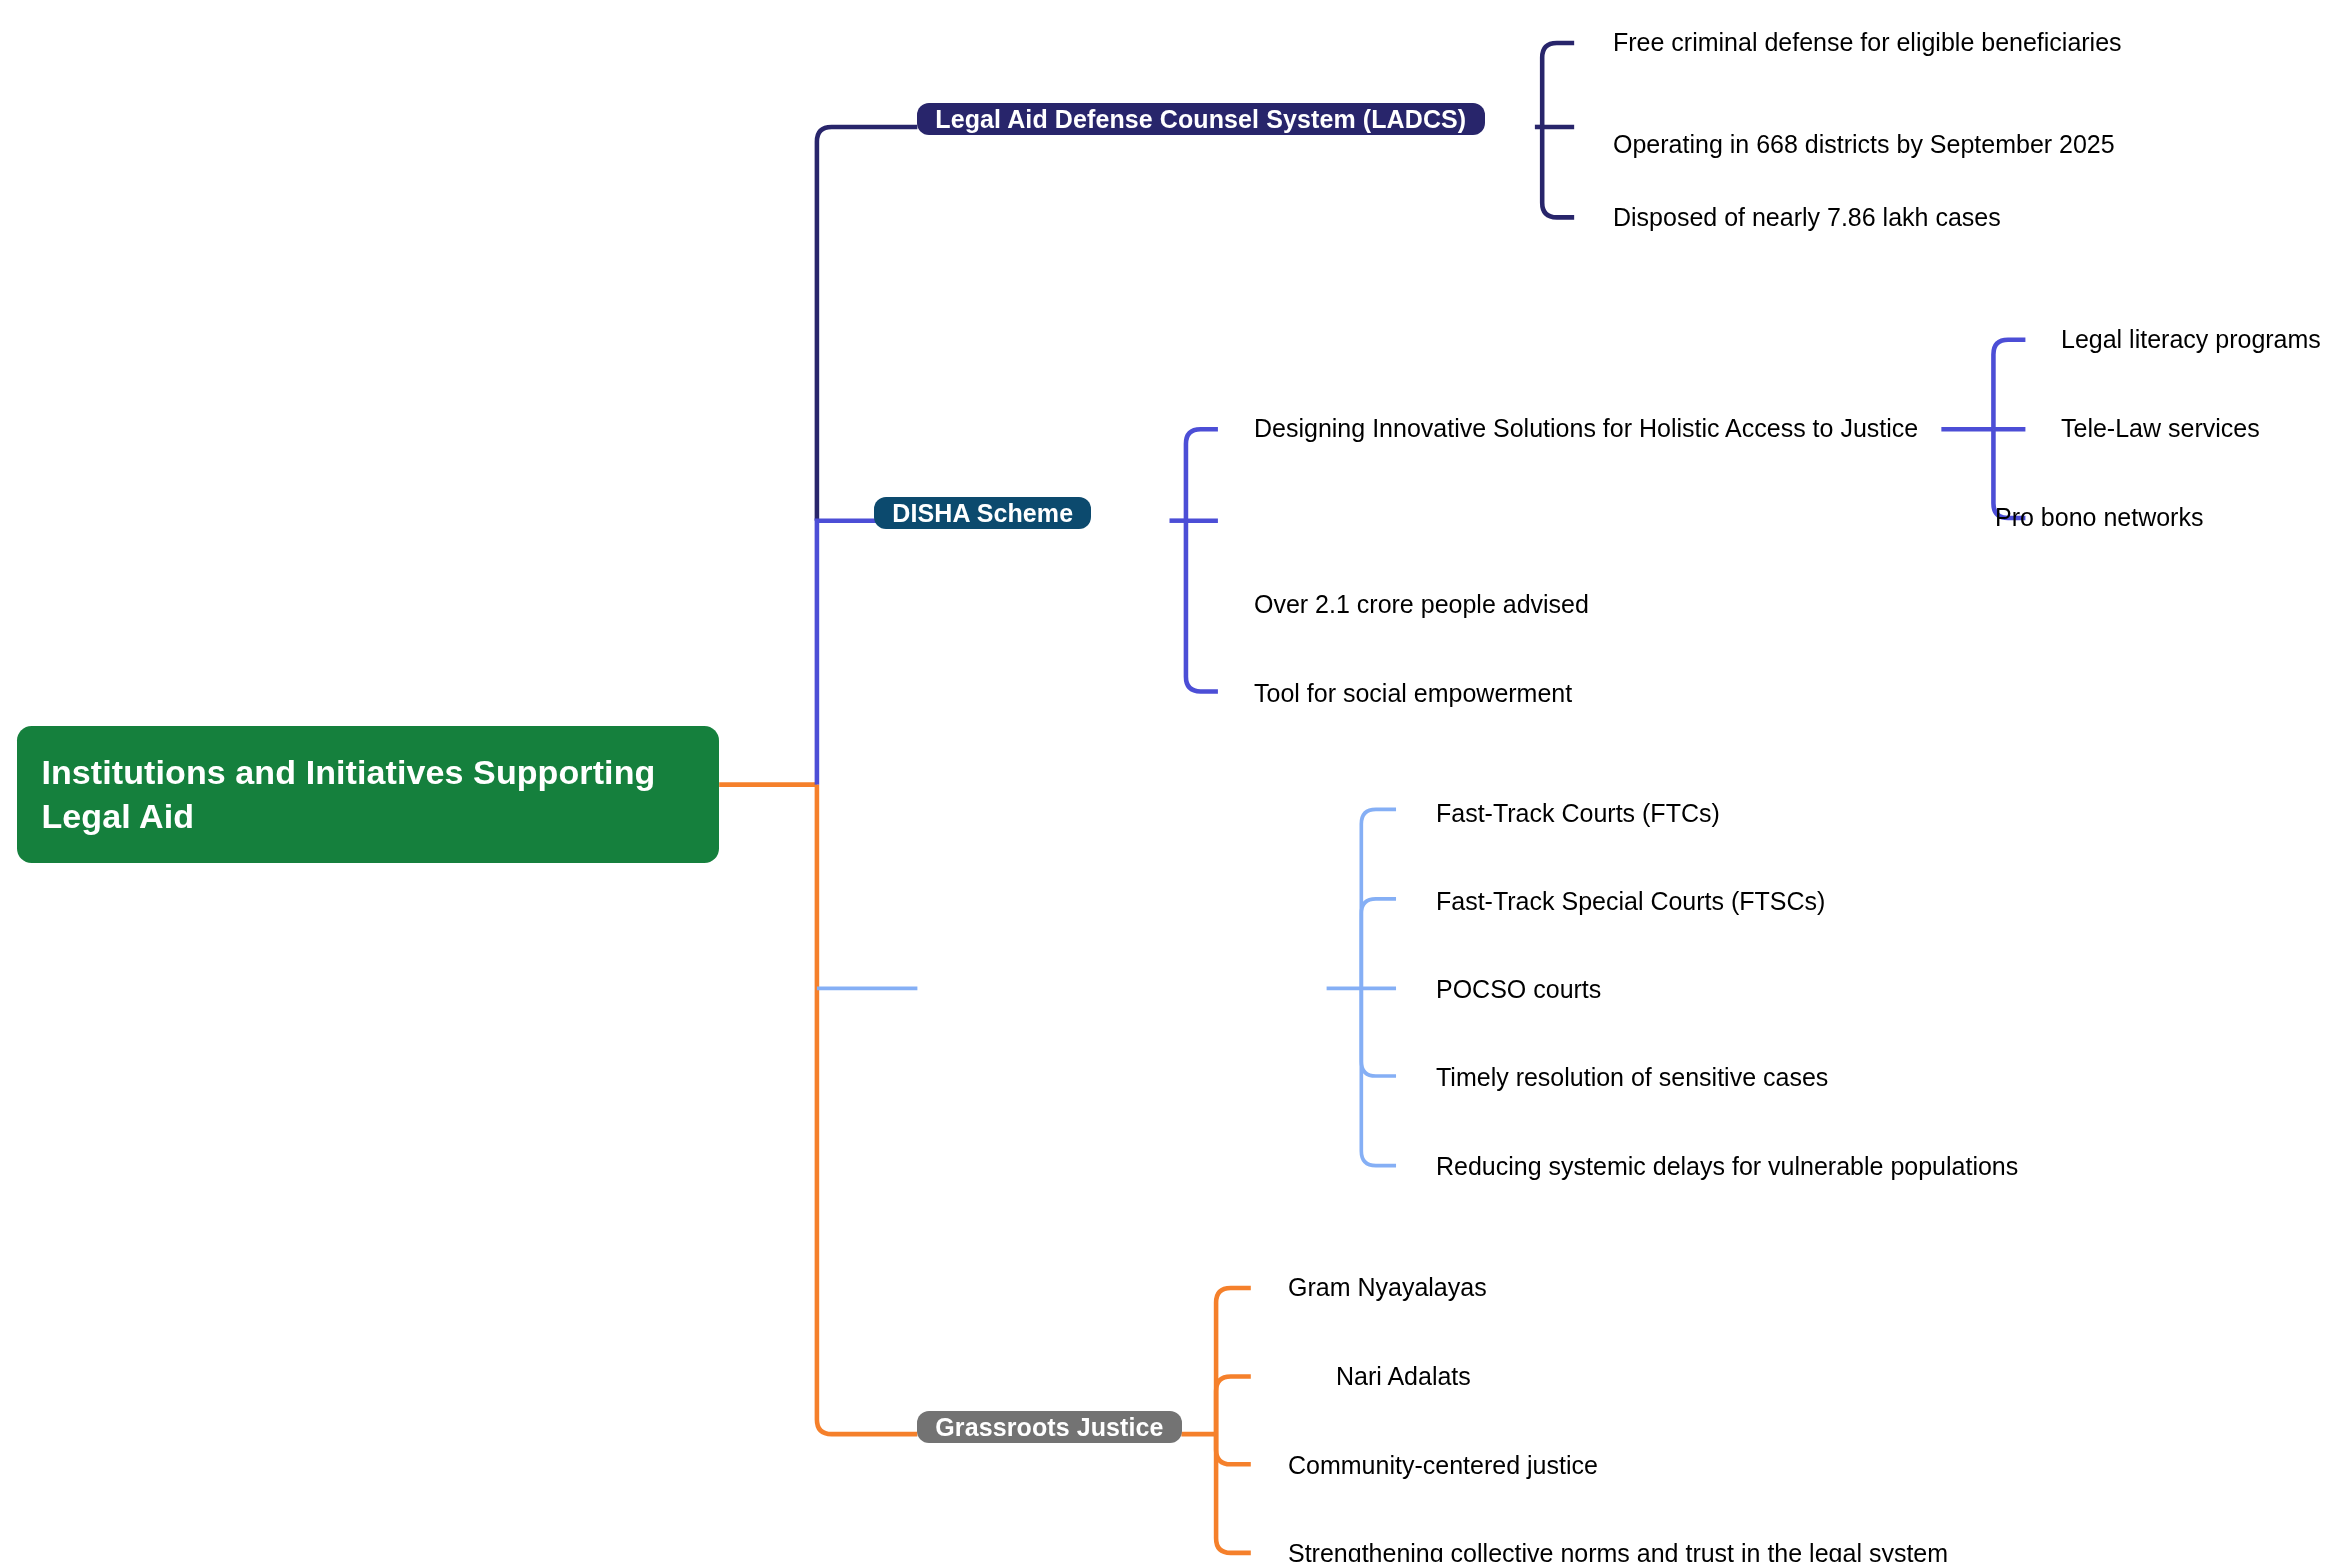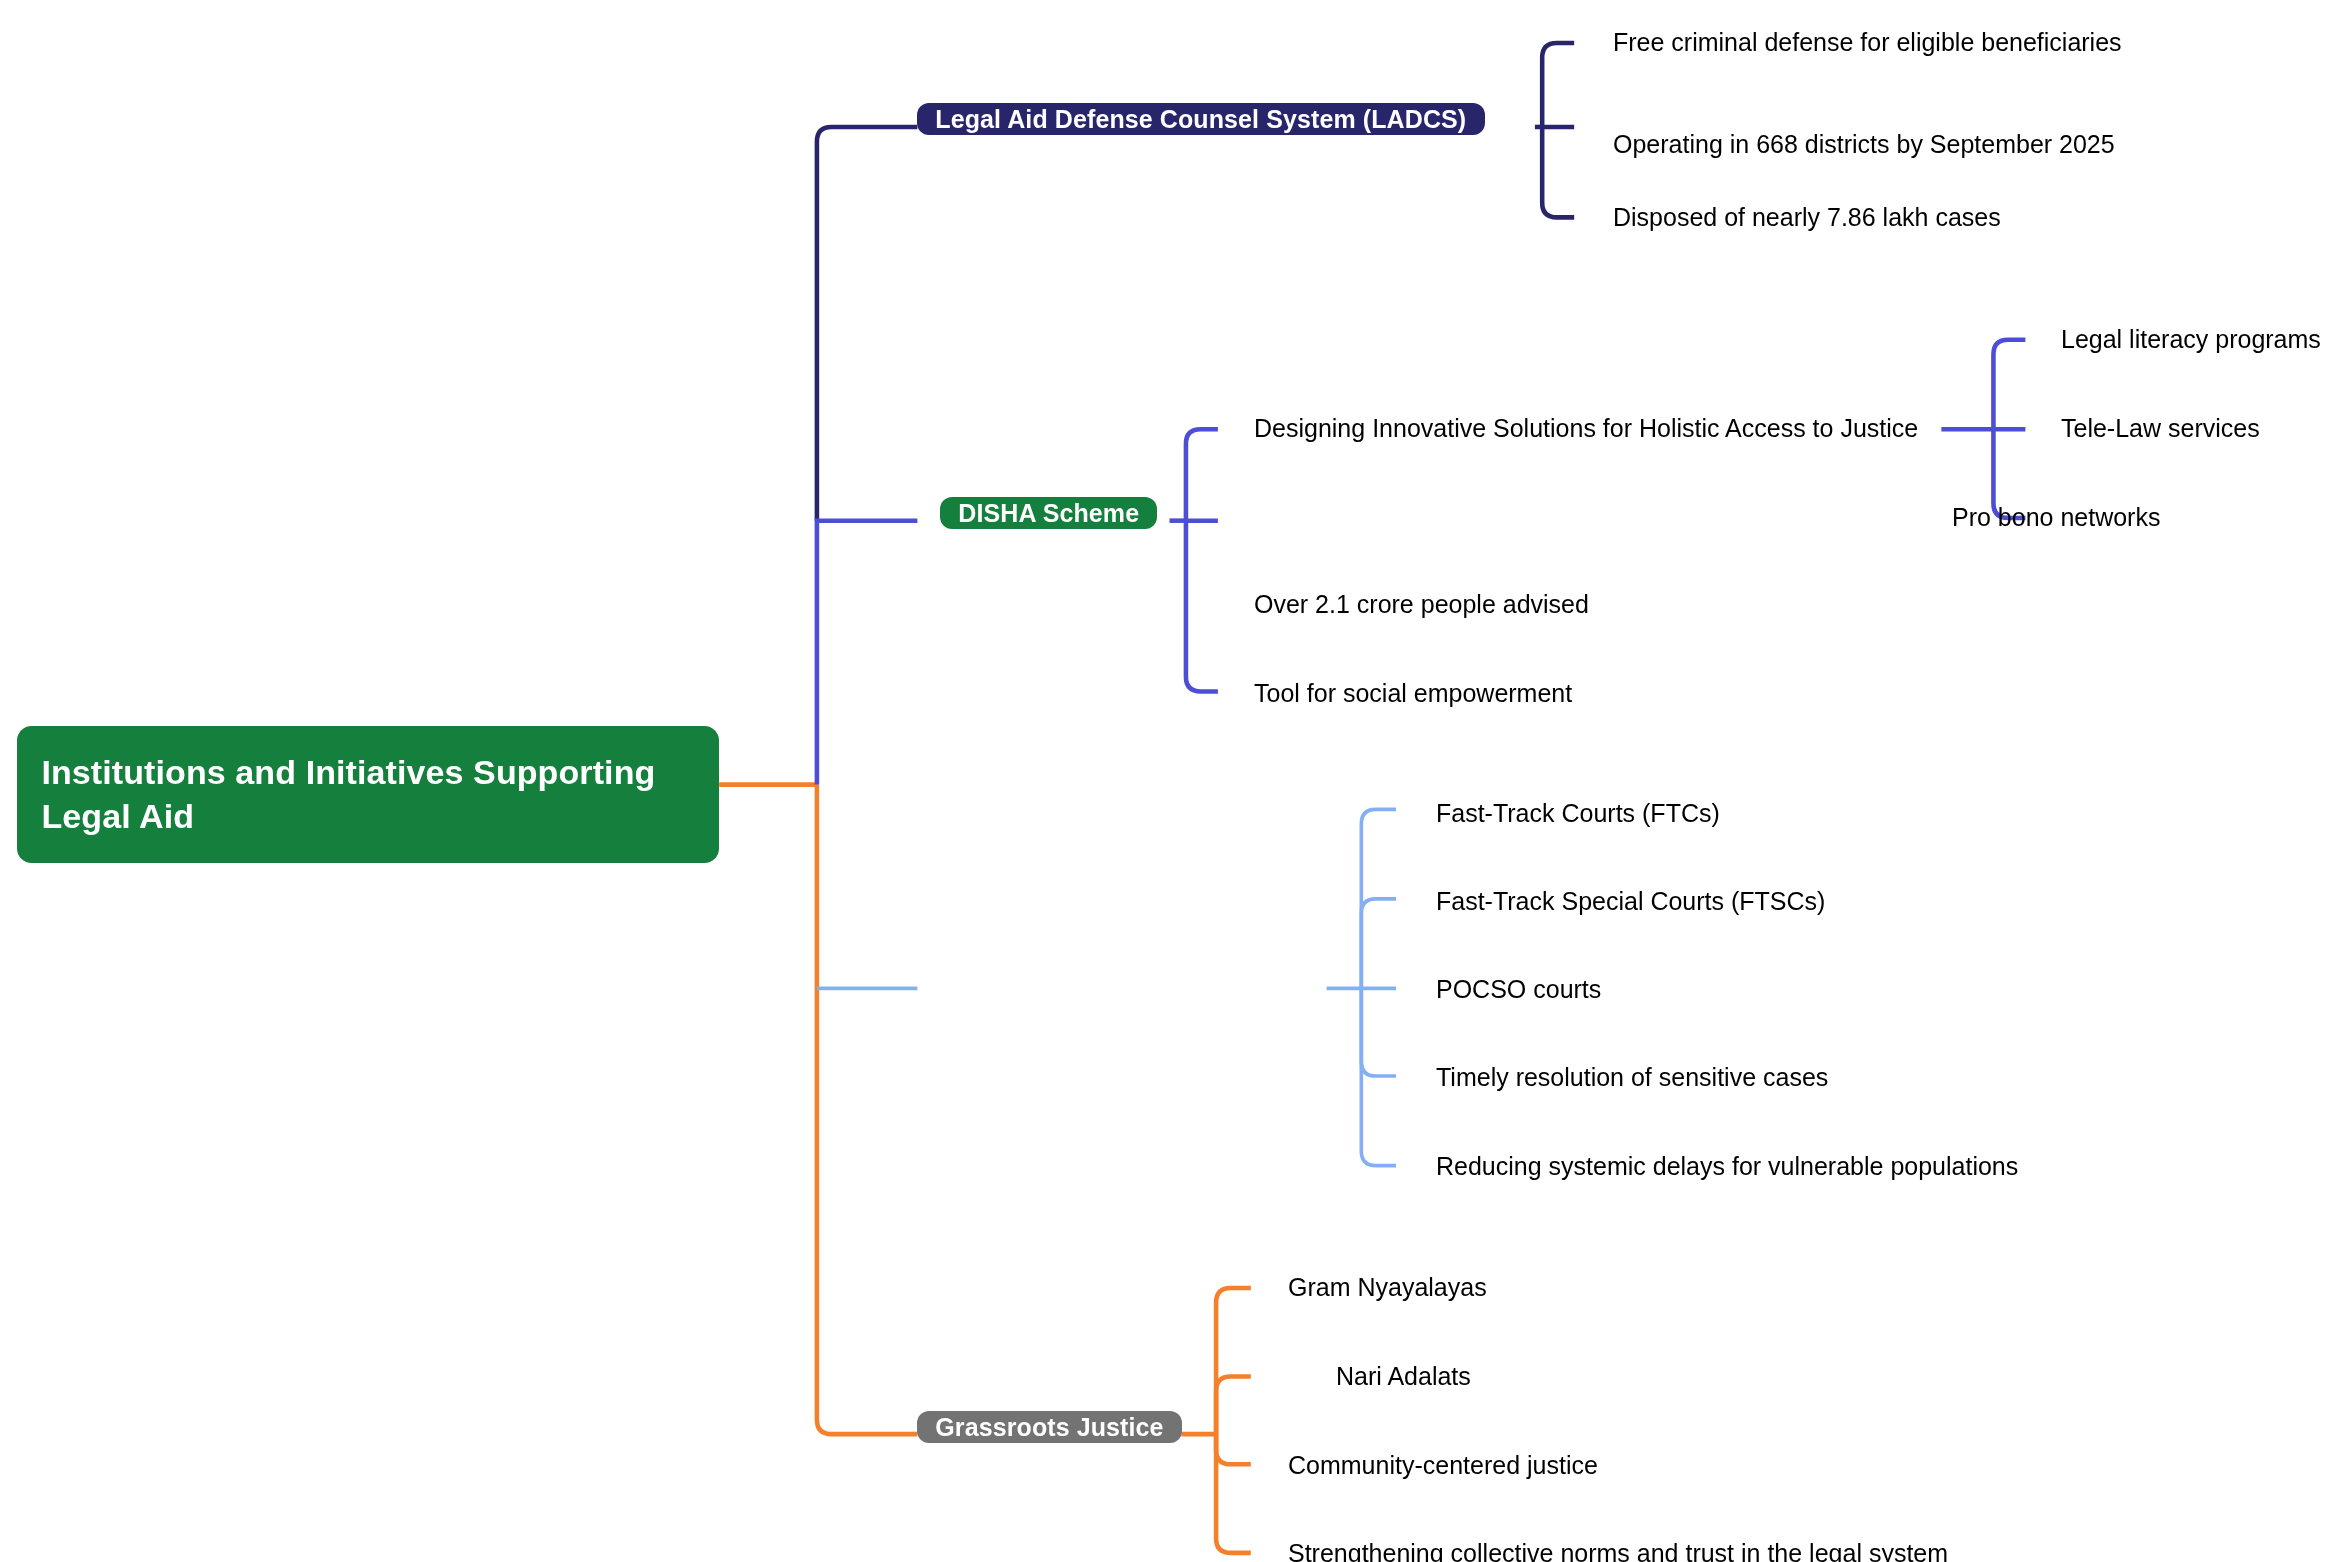--- a/index.html
+++ b/index.html
@@ -108,36 +108,36 @@
     <path d="M 1369 1507 L 1347 1507 Q 1331 1507 1331 1523 L 1331 1570" fill="none" stroke="#f5802b" stroke-width="5"></path>
     <path d="M 1331 1570 L 1331 1587 Q 1331 1603 1347 1603 L 1369 1603" fill="none" stroke="#f5802b" stroke-width="5"></path>
     <path d="M 1331 1570 L 1331 1684 Q 1331 1700 1347 1700 L 1369 1700" fill="none" stroke="#f5802b" stroke-width="5"></path>
   </svg>
 
   <div class="node root" style="background:#15803d;">Institutions and Initiatives Supporting
 Legal Aid</div>
 
   <div class="node branch" style="left:917px; top:103px; background:#28256b;">Legal Aid Defense Counsel System (LADCS)</div>
 
-  <div class="node branch" style="left:940px; top:497px; background:#15803d;">DISHA Scheme</div>
+  <div class="node branch" style="left:874px; top:497px; background:#0c4a6e;">DISHA Scheme</div>
 
 
   <div class="node branch" style="left:917px; top:1411px; background:#737373;text-align:center;">Grassroots Justice</div>
 
   <div class="leaf" style="left:1613px; top:43px;">Free criminal defense for eligible beneficiaries</div>
   <div class="leaf" style="left:1613px; top:117px;margin-top:28px;">Operating in 668 districts by September 2025</div>
   <div class="leaf" style="left:1613px; top:218px;">Disposed of nearly 7.86 lakh cases</div>
 
   <div class="leaf" style="left:1254px; top:429px;">Designing Innovative Solutions for Holistic Access to Justice</div>
   <div class="leaf" style="left:1254px; top:605px;">Over 2.1 crore people advised</div>
   <div class="leaf" style="left:1254px; top:694px;">Tool for social empowerment</div>
 
   <div class="leaf" style="left:2061px; top:340px;">Legal literacy programs</div>
   <div class="leaf" style="left:2061px; top:429px;">Tele-Law services</div>
-  <div class="leaf" style="left:1952px; top:518px;">Pro bono networks</div>
+  <div class="leaf" style="left:1995px; top:518px;">Pro bono networks</div>
 
   <div class="leaf" style="left:1436px; top:814px;">Fast-Track Courts (FTCs)</div>
   <div class="leaf" style="left:1436px; top:902px;">Fast-Track Special Courts (FTSCs)</div>
   <div class="leaf" style="left:1436px; top:990px;">POCSO courts</div>
   <div class="leaf" style="left:1436px; top:1078px;">Timely resolution of sensitive cases</div>
   <div class="leaf" style="left:1436px; top:1167px;">Reducing systemic delays for vulnerable populations</div>
 
   <div class="leaf" style="left:1288px; top:1288px;">Gram Nyayalayas</div>
   <div class="leaf" style="left:1288px; top:1377px;margin-left:48px;">Nari Adalats</div>
   <div class="leaf" style="left:1288px; top:1466px;">Community-centered justice</div>

